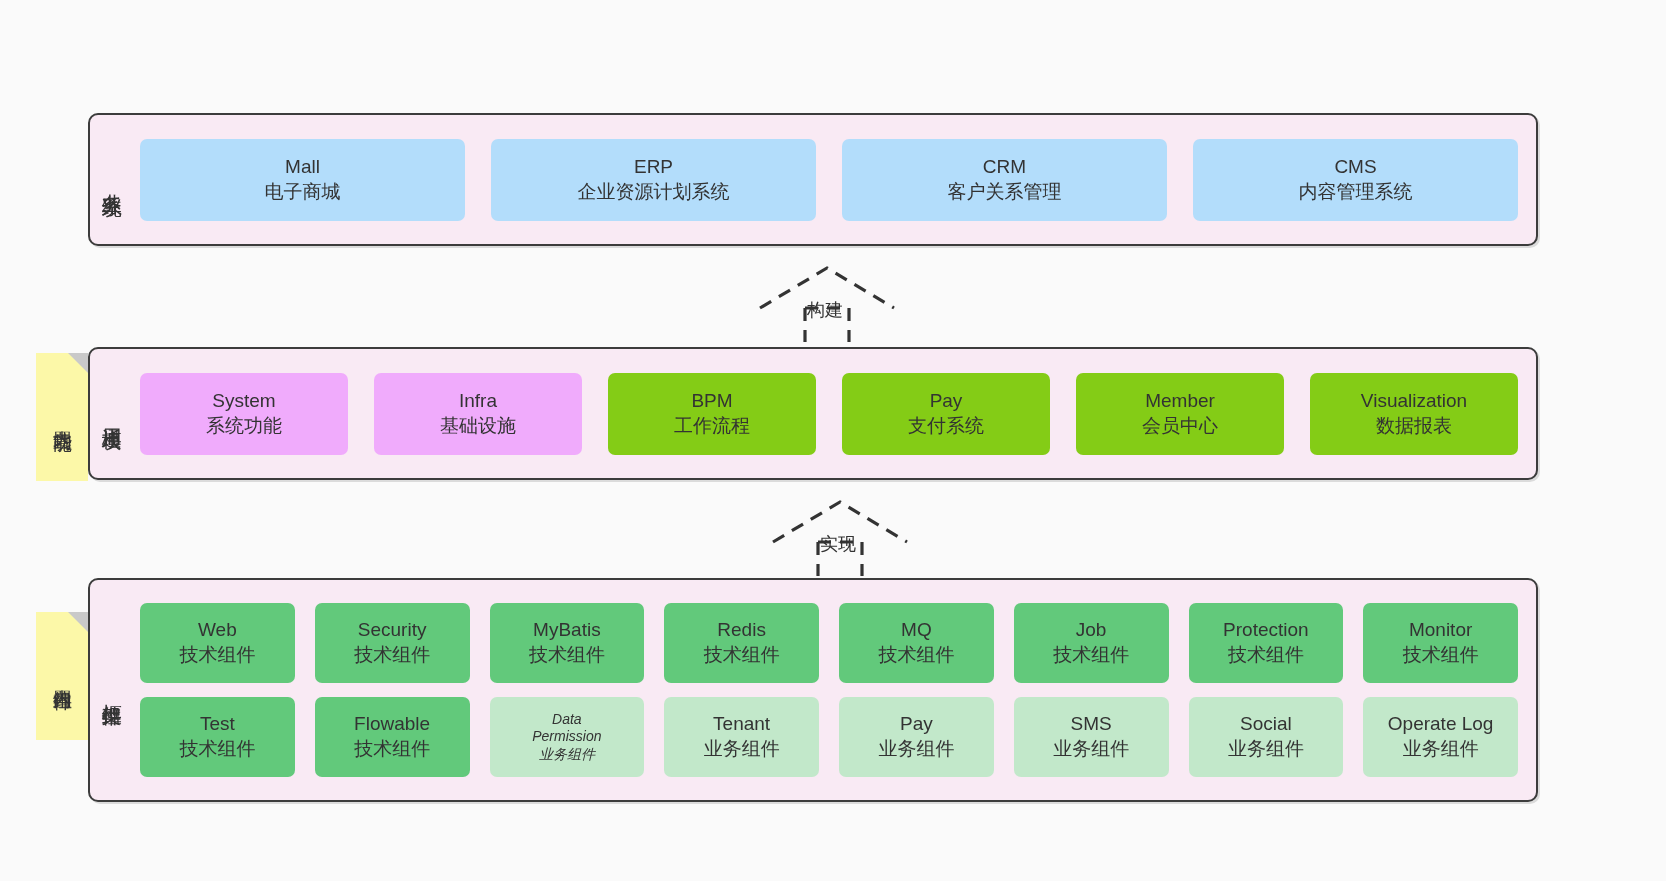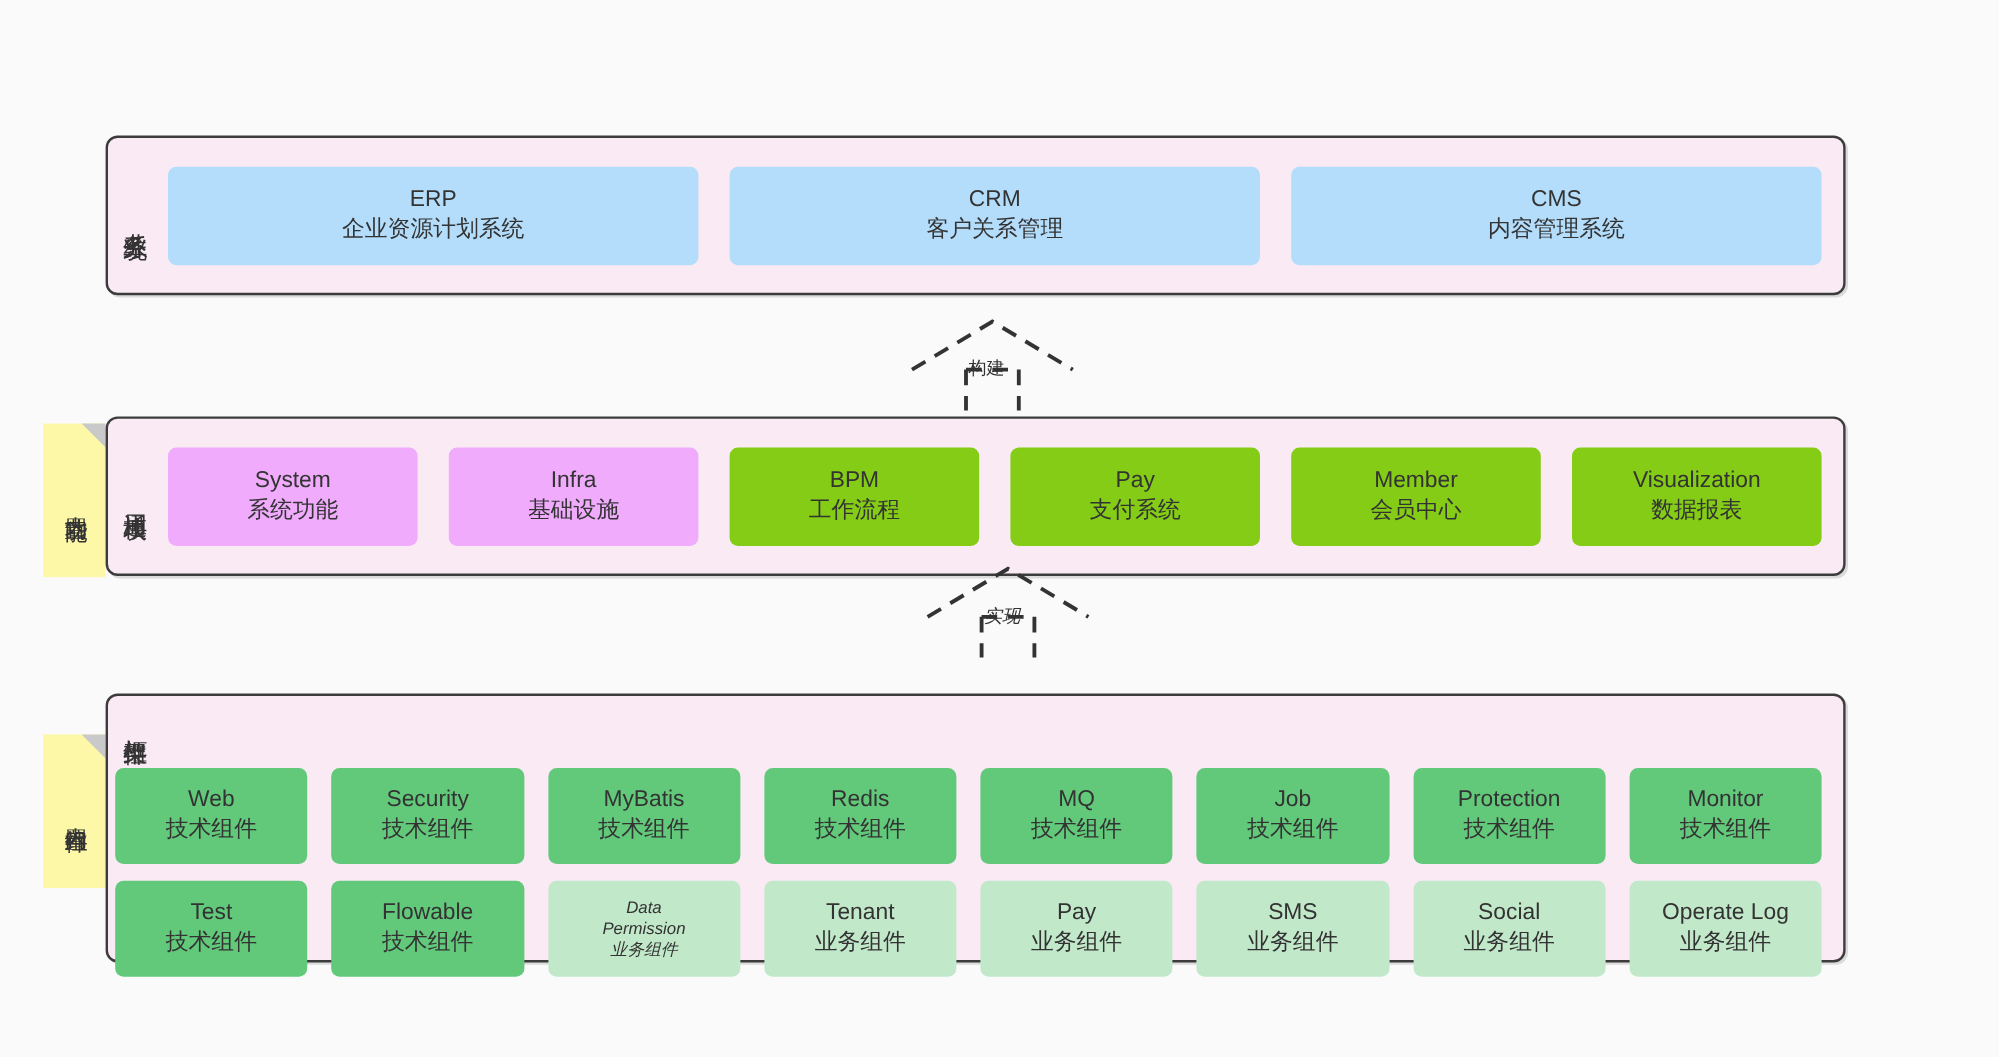--- a/index.html
+++ b/index.html
@@ -112,36 +112,40 @@
     border-top:20px solid #c9c9c9;
     border-left:20px solid transparent;
     writing-mode:horizontal-tb;
   }
 
   
   .arrow{position:absolute;}
   .arrow svg{display:block;overflow:visible;}
   .arrow .alabel{
     position:absolute;
-    font-size:15px;
+    font-size:18px;
     color:#333333;
     background:transparent;
     white-space:nowrap;
     user-select:none;
   }
 </style>
 </head>
 <body>
 
 <div class="canvas">
 
   <div class="layer layer-shadow" style="left:88px;top:113px;width:1450px;height:133px;">
     <div class="vlabel">业务系统</div>
     <div class="cards">
       <div class="card-row">
+        <div class="card c-blue h-biz">
+          <span class="t1">Mall</span>
+          <span class="t2">电子商城</span>
+        </div>
         <div class="card c-blue h-biz">
           <span class="t1">ERP</span>
           <span class="t2">企业资源计划系统</span>
         </div>
         <div class="card c-blue h-biz">
           <span class="t1">CRM</span>
           <span class="t2">客户关系管理</span>
         </div>
         <div class="card c-blue h-biz">
           <span class="t1">CMS</span>
@@ -189,34 +193,34 @@
           <span class="t2">会员中心</span>
         </div>
         <div class="card c-pink h-mod">
           <span class="t1">Visualization</span>
           <span class="t2">数据报表</span>
         </div>
       </div>
     </div>
   </div>
 
-  <div class="arrow" style="left:768px;top:468px;width:150px;height:80px;font-style:italic;">
+  <div class="arrow" style="left:768px;top:496px;width:150px;height:80px;">
     <svg width="150" height="80" viewBox="0 0 150 80" aria-hidden="true">
       <path d="M5 46 L72 6 L139 46" fill="none" stroke="#333333" stroke-width="3.2" stroke-dasharray="13 9" stroke-linecap="butt"></path>
       <path d="M50 46 L94 46 L94 80 M50 46 L50 80" fill="none" stroke="#333333" stroke-width="3.2" stroke-dasharray="13 9" stroke-linecap="butt"></path>
     </svg>
     <span class="alabel" style="left:52px;top:36px;">实现</span>
   </div>
 
   <div class="note" style="left:36px;top:612px;height:128px;">
     <span class="fold"></span>
     <span>内置组件</span>
   </div>
 
-  <div class="layer layer-shadow" style="left:88px;top:578px;width:1450px;height:224px;flex-direction:column;">
+  <div class="layer layer-shadow" style="left:88px;top:578px;width:1450px;height:224px;">
     <div class="vlabel">框架组件</div>
     <div class="cards">
 
       <div class="card-row" style="gap:20px;">
         <div class="card c-green h-comp">
           <span class="t1">Web</span>
           <span class="t2">技术组件</span>
         </div>
         <div class="card c-green h-comp">
           <span class="t1">Security</span>

